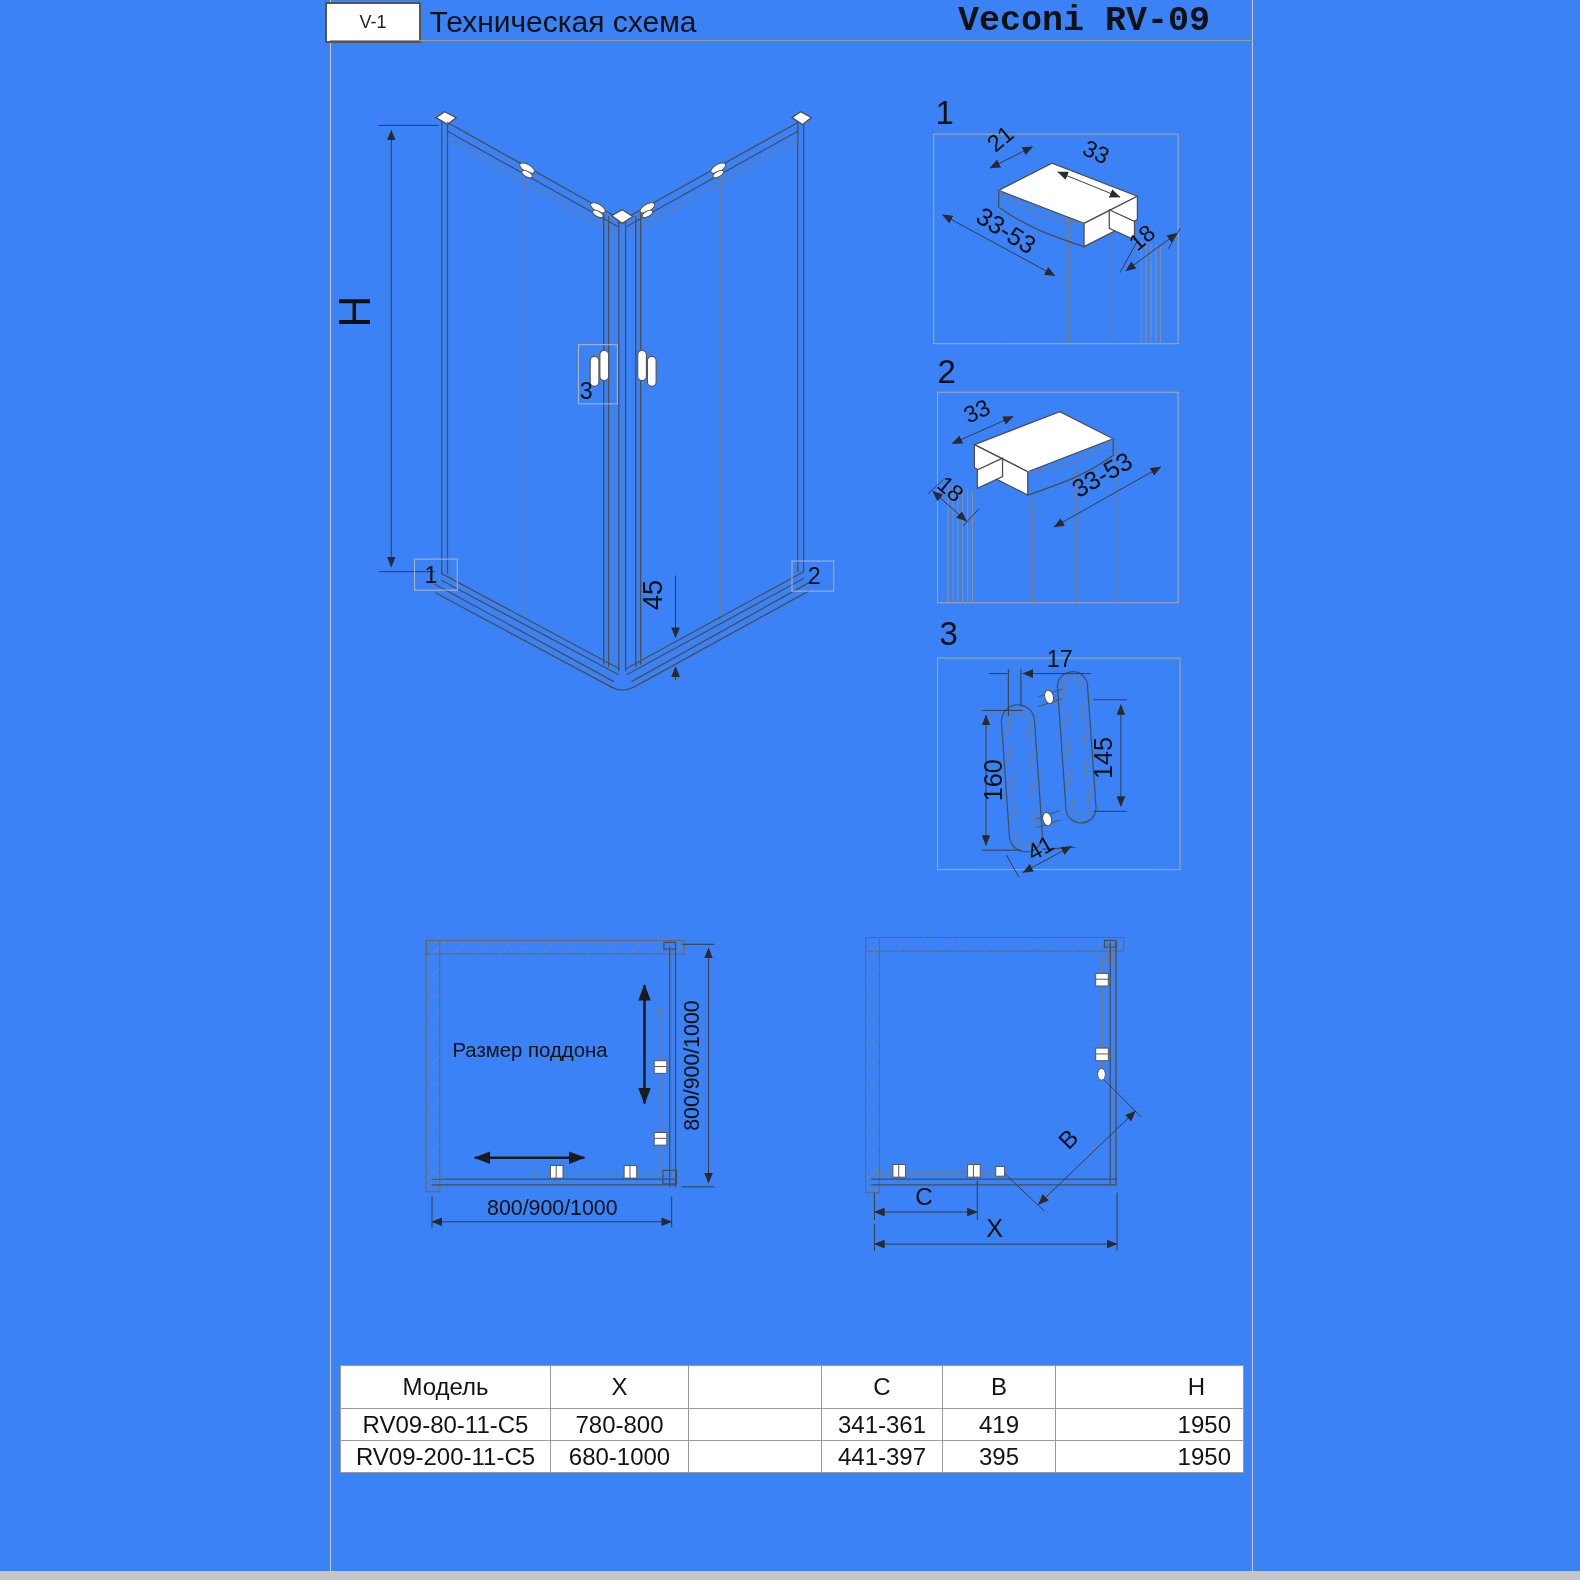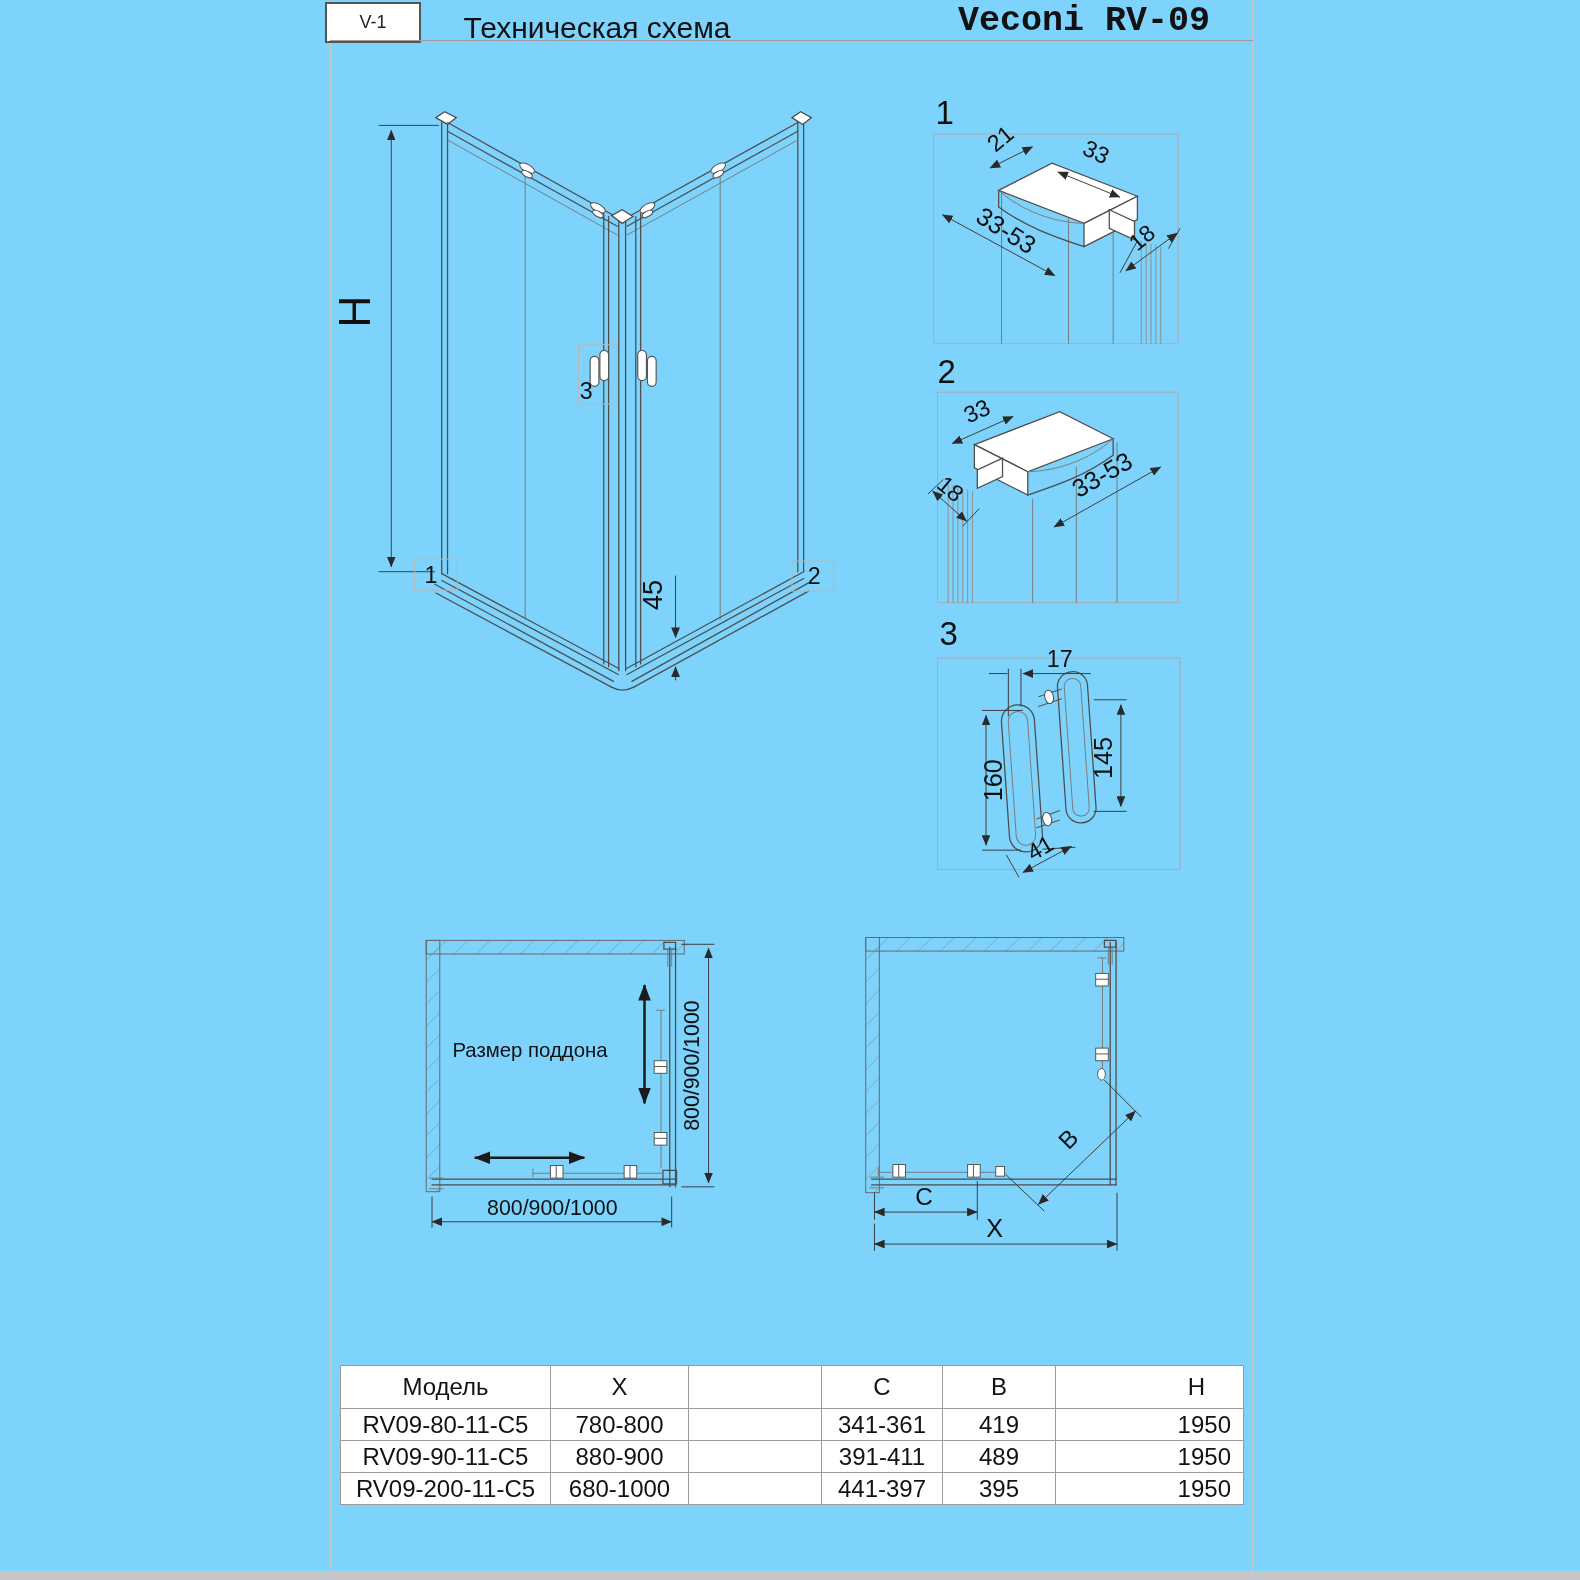--- a/index.html
+++ b/index.html
@@ -1,25 +1,25 @@
 <!DOCTYPE html>
 <html><head>
 <meta charset="utf-8">
 <style>
   html,body{margin:0;padding:0;background:#fff;}
-  .page{position:relative;width:1580px;height:1580px;background:#7dd3fc;
+  .page{position:relative;width:1580px;height:1580px;background:#3b82f6;
         font-family:"Liberation Sans",sans-serif;color:#101010;overflow:hidden;}
   .edge{position:absolute;top:0;width:1px;height:1572px;background:#c9c9c9;}
   .edge.left{left:330px;} .edge.right{left:1252px;}
   .bottom-band{position:absolute;left:0;top:1571px;width:1580px;height:9px;background:#c6c6c6;}
   .hdr-rule{position:absolute;left:330px;top:40px;width:923px;height:1px;background:#9a9a9a;}
   .v1-box{position:absolute;left:325px;top:2px;width:92px;height:37px;border:2px solid #555;
           display:flex;align-items:center;justify-content:center;font-size:18px;color:#222;background:#fff;}
-  .doc-title{position:absolute;left:437px;top:5px;width:320px;text-align:center;
-             font-size:30px;color:#111;margin-top:6px;}
+  .doc-title{position:absolute;left:403px;top:5px;width:320px;text-align:center;
+             font-size:30px;color:#111;}
   .brand{position:absolute;left:958px;top:1px;width:290px;font-size:35px;font-weight:bold;color:#111;font-family:Liberation Mono, monospace;}
   svg text{fill:#101010;font-family:"Liberation Sans",sans-serif;}
   .ln  {stroke:#4d4d4d;stroke-width:1.3;fill:none;stroke-linecap:round;}
   .ln2 {stroke:#7a7a7a;stroke-width:1;fill:none;}
   .glass{stroke:#8f8f8f;stroke-width:1;fill:none;}
   .face{fill:#ffffff;stroke:#4d4d4d;stroke-width:1.3;}
   .dim {stroke:#3a3a3a;stroke-width:1;fill:none;}
   .dimb{stroke:#1a1a1a;stroke-width:2.6;fill:none;}
   .frame{stroke:#ababab;stroke-width:1;fill:none;}
   .callout{stroke:#b8b8b8;stroke-width:1;fill:none;}
@@ -311,28 +311,20 @@
     <tbody>
       <tr>
         <td>RV09-80-11-C5</td>
         <td>780-800</td>
         <td></td>
         <td>341-361</td>
         <td>419</td>
         <td class="col-h">1950</td>
       </tr>
       <tr>
-        <td>RV09-90-11-C5</td>
-        <td>880-900</td>
-        <td></td>
-        <td>391-411</td>
-        <td>489</td>
-        <td class="col-h">1950</td>
-      </tr>
-      <tr>
         <td>RV09-200-11-C5</td>
         <td>680-1000</td>
         <td></td>
         <td>441-397</td>
         <td>395</td>
         <td class="col-h">1950</td>
       </tr>
     </tbody>
   </table>
 

